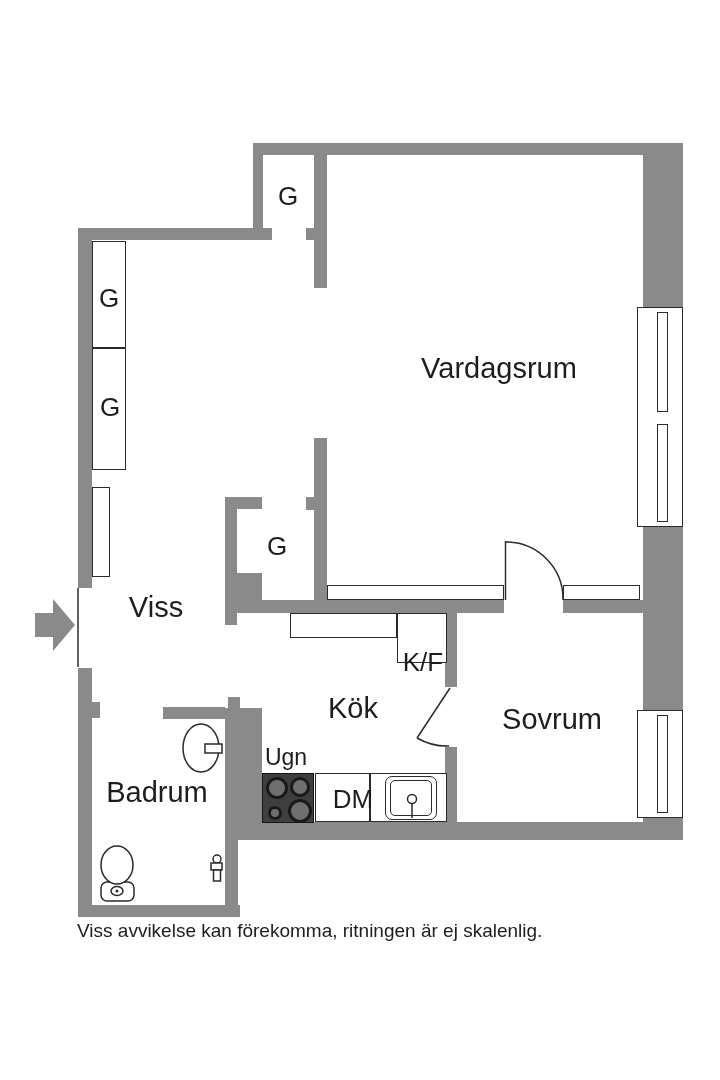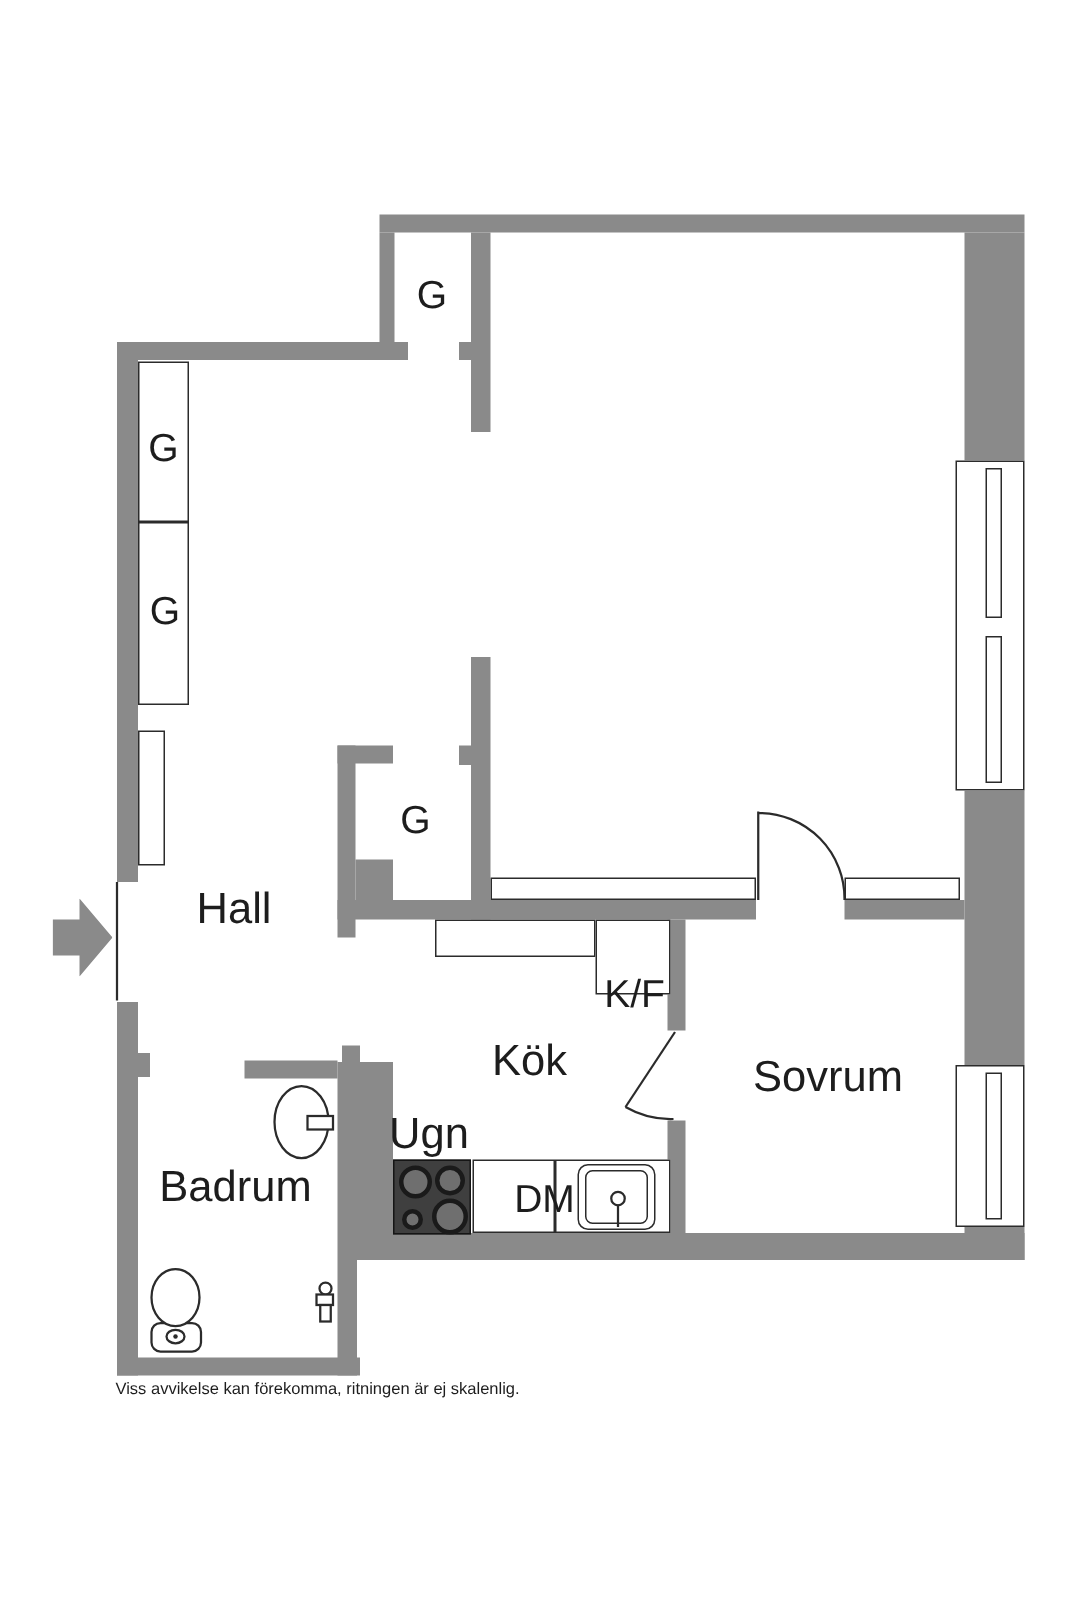--- a/index.html
+++ b/index.html
@@ -13,21 +13,21 @@
   .small{font-size:26px;}
   #stove{position:absolute;left:262px;top:773px;width:52px;height:50px;
          background:var(--stove,#3f3f3f);border:1px solid #151515;box-sizing:border-box;}
   .burner{position:absolute;border-radius:50%;box-sizing:border-box;
           border:3px solid var(--burner_ring,#1a1a1a);background:var(--burner_fill,#6f6f6f);}
   #arrow{position:absolute;left:35px;top:599px;width:40px;height:52px;background:var(--wall,#8a8a8a);
          clip-path:polygon(0 27%,45% 27%,45% 0,100% 50%,45% 100%,45% 73%,0 73%);}
   #ovl{position:absolute;left:0;top:0;}
   #ovl .ln{stroke:var(--line,#2b2b2b);fill:none;stroke-width:1.5;}
   #ovl .fix{stroke:var(--line,#2b2b2b);fill:#fff;stroke-width:1.5;}
-  #disc{position:absolute;left:77px;top:920px;font-size:11px;color:var(--text,#1d1d1d);}
+  #disc{position:absolute;left:77px;top:920px;font-size:19px;color:var(--text,#1d1d1d);}
 </style>
 </head>
 <body>
 
 <div id="plan">
 
   <div class="w" style="left:78px;top:228px;width:194px;height:12px"></div>
   <div class="w" style="left:78px;top:228px;width:14px;height:360px"></div>
   <div class="w" style="left:78px;top:668px;width:14px;height:249px"></div>
   <div class="w" style="left:92px;top:702px;width:8px;height:16px"></div>
@@ -108,27 +108,28 @@
       <rect class="fix" x="211" y="863" width="11" height="7"></rect>
       <rect class="fix" x="213.5" y="870" width="7" height="11"></rect>
     </g>
 
     <g>
       <circle class="fix" cx="412" cy="799" r="4.5"></circle>
       <line class="ln" x1="412" y1="803" x2="412" y2="818" stroke-width="2"></line>
     </g>
   </svg>
 
-  <div class="lbl room" style="left:156px;top:607px">Hall</div>
+  <div class="lbl room" style="left:499px;top:368px">Vardagsrum</div>
+  <div class="lbl room" style="left:156px;top:607px">Viss</div>
   <div class="lbl room" style="left:353px;top:708px">Kök</div>
   <div class="lbl room" style="left:552px;top:719px">Sovrum</div>
   <div class="lbl room" style="left:157px;top:792px">Badrum</div>
 
   <div class="lbl small" style="left:288px;top:196px">G</div>
   <div class="lbl small" style="left:109px;top:298px">G</div>
   <div class="lbl small" style="left:110px;top:407px">G</div>
   <div class="lbl small" style="left:277px;top:546px">G</div>
   <div class="lbl small" style="left:423px;top:662px">K/F</div>
-  <div class="lbl small" style="left:363px;top:799px">DM</div>
-  <div class="lbl" style="left:286px;top:757px;font-size:29px">Ugn</div>
+  <div class="lbl small" style="left:353px;top:799px">DM</div>
+  <div class="lbl" style="left:286px;top:757px;font-size:23px">Ugn</div>
 
   <div id="disc">Viss avvikelse kan förekomma, ritningen är ej skalenlig.</div>
 </div>
 
 </body></html>

